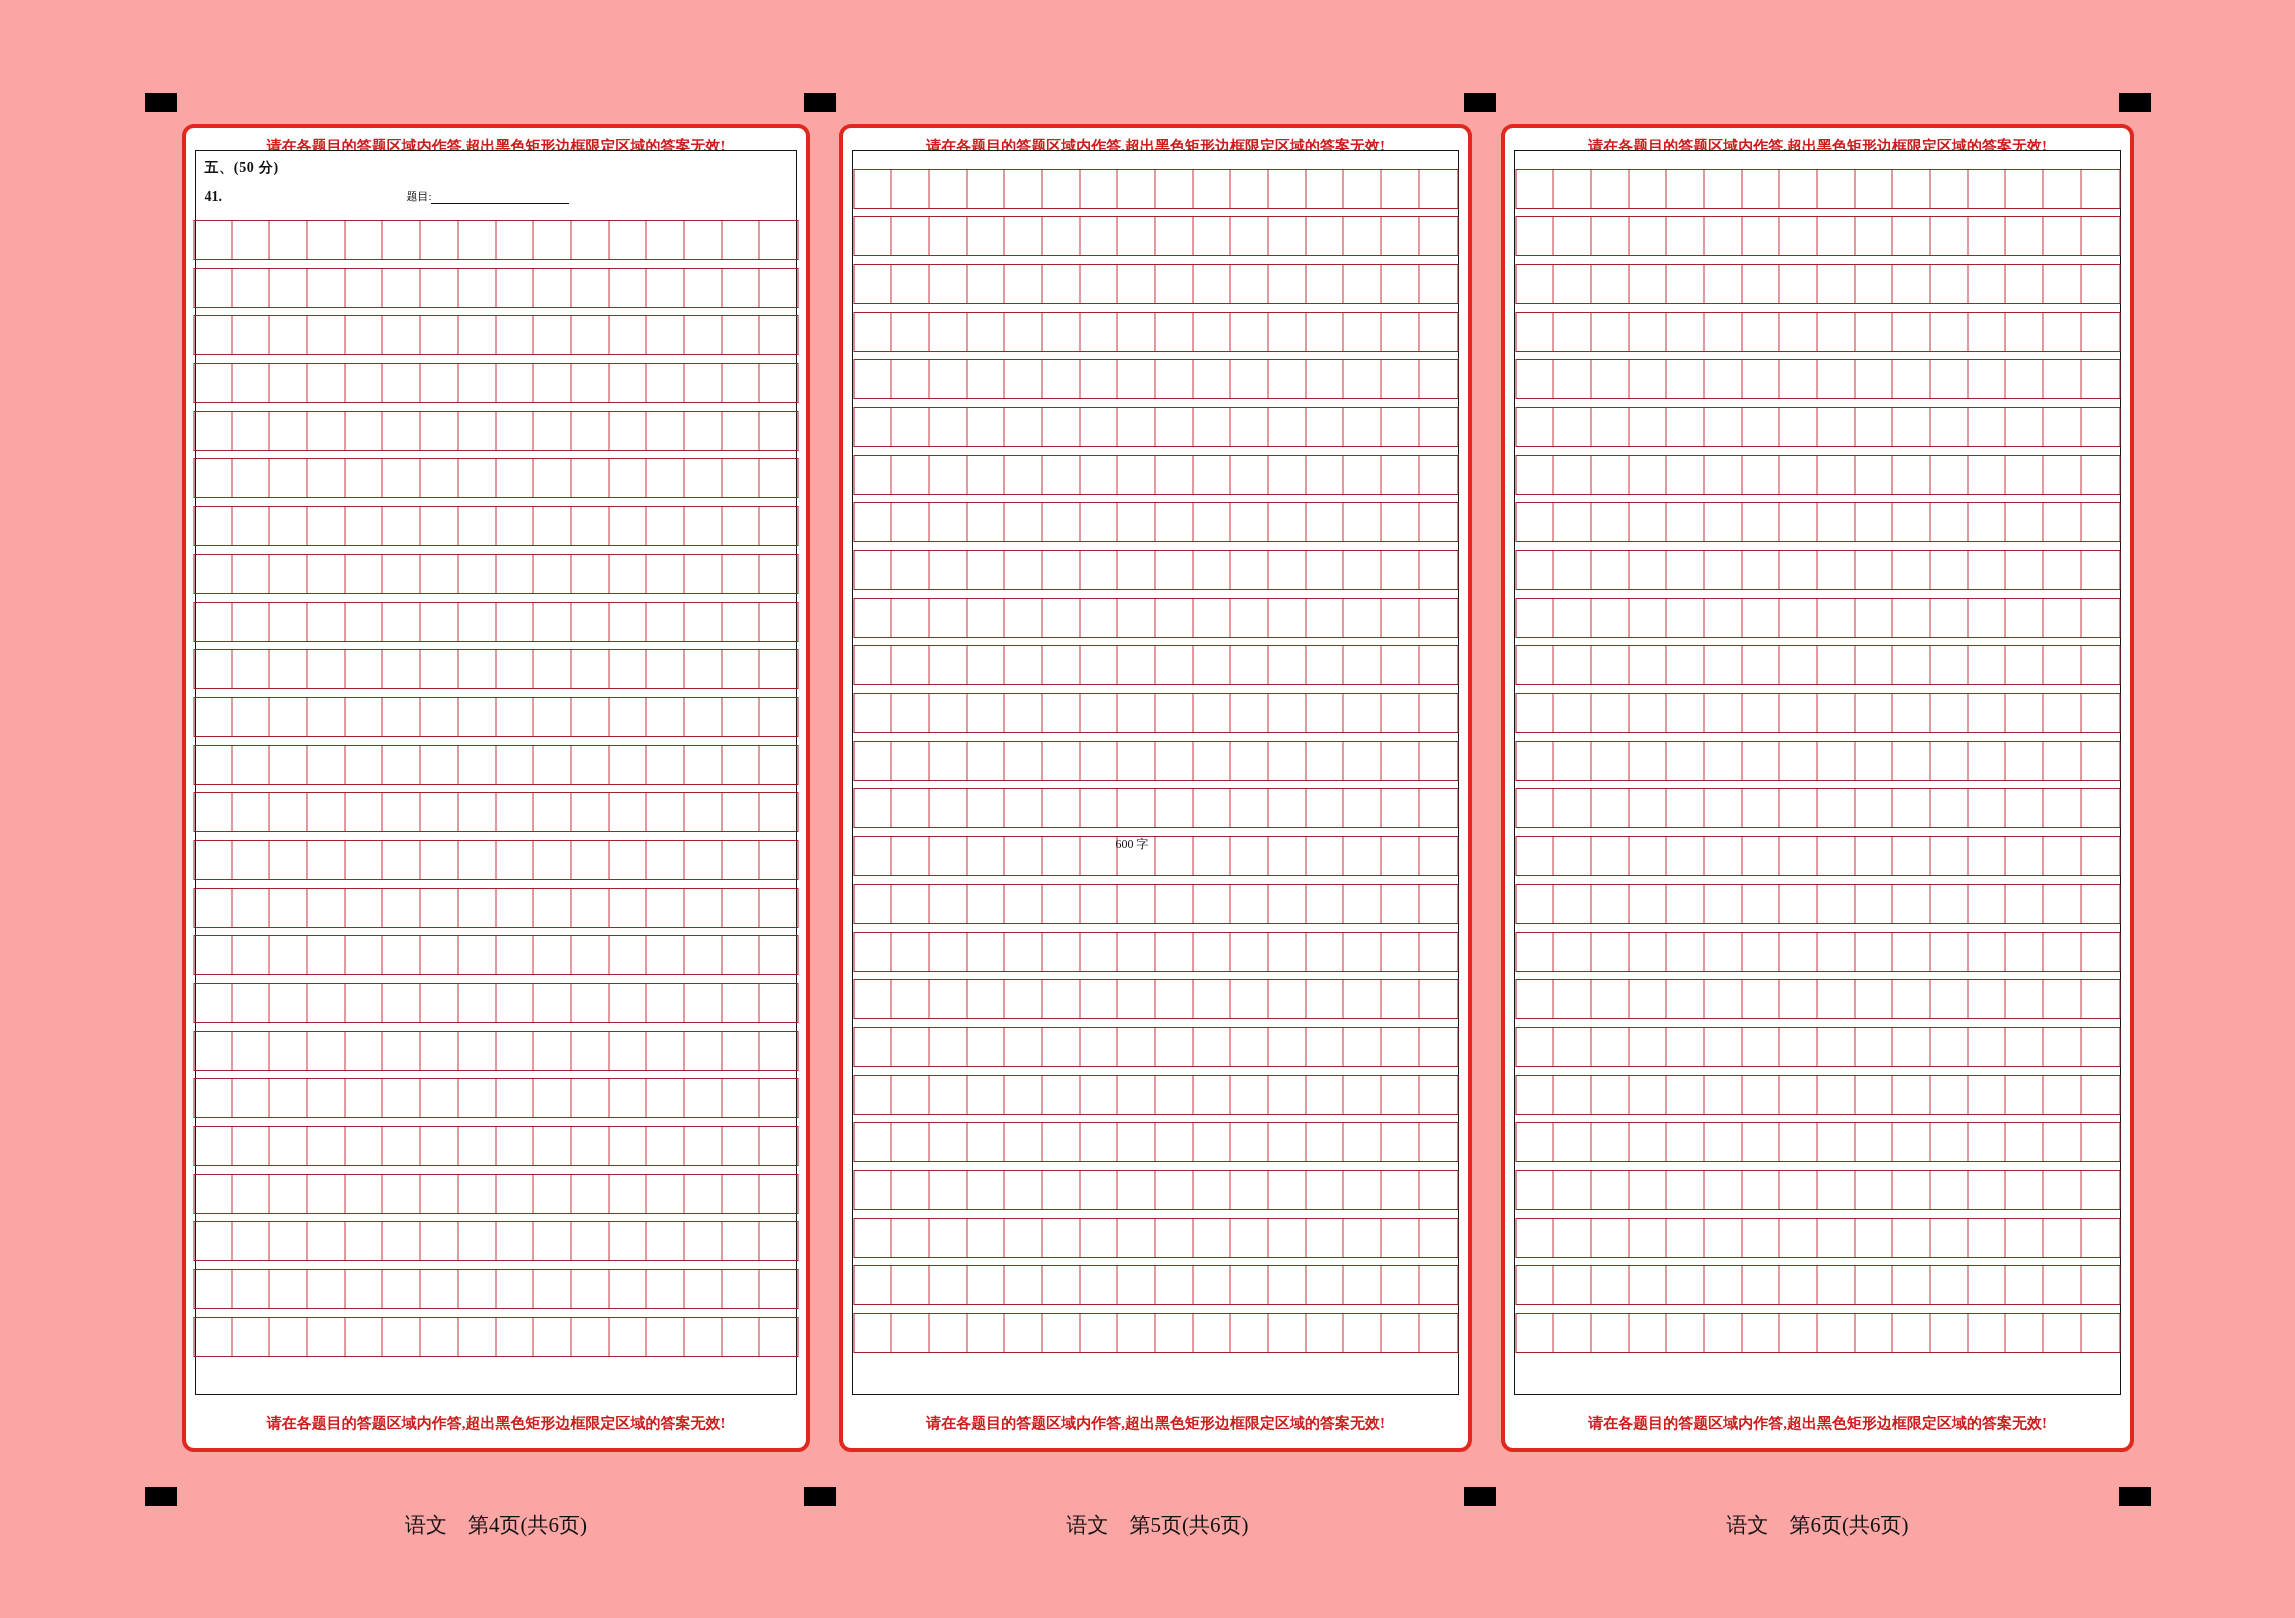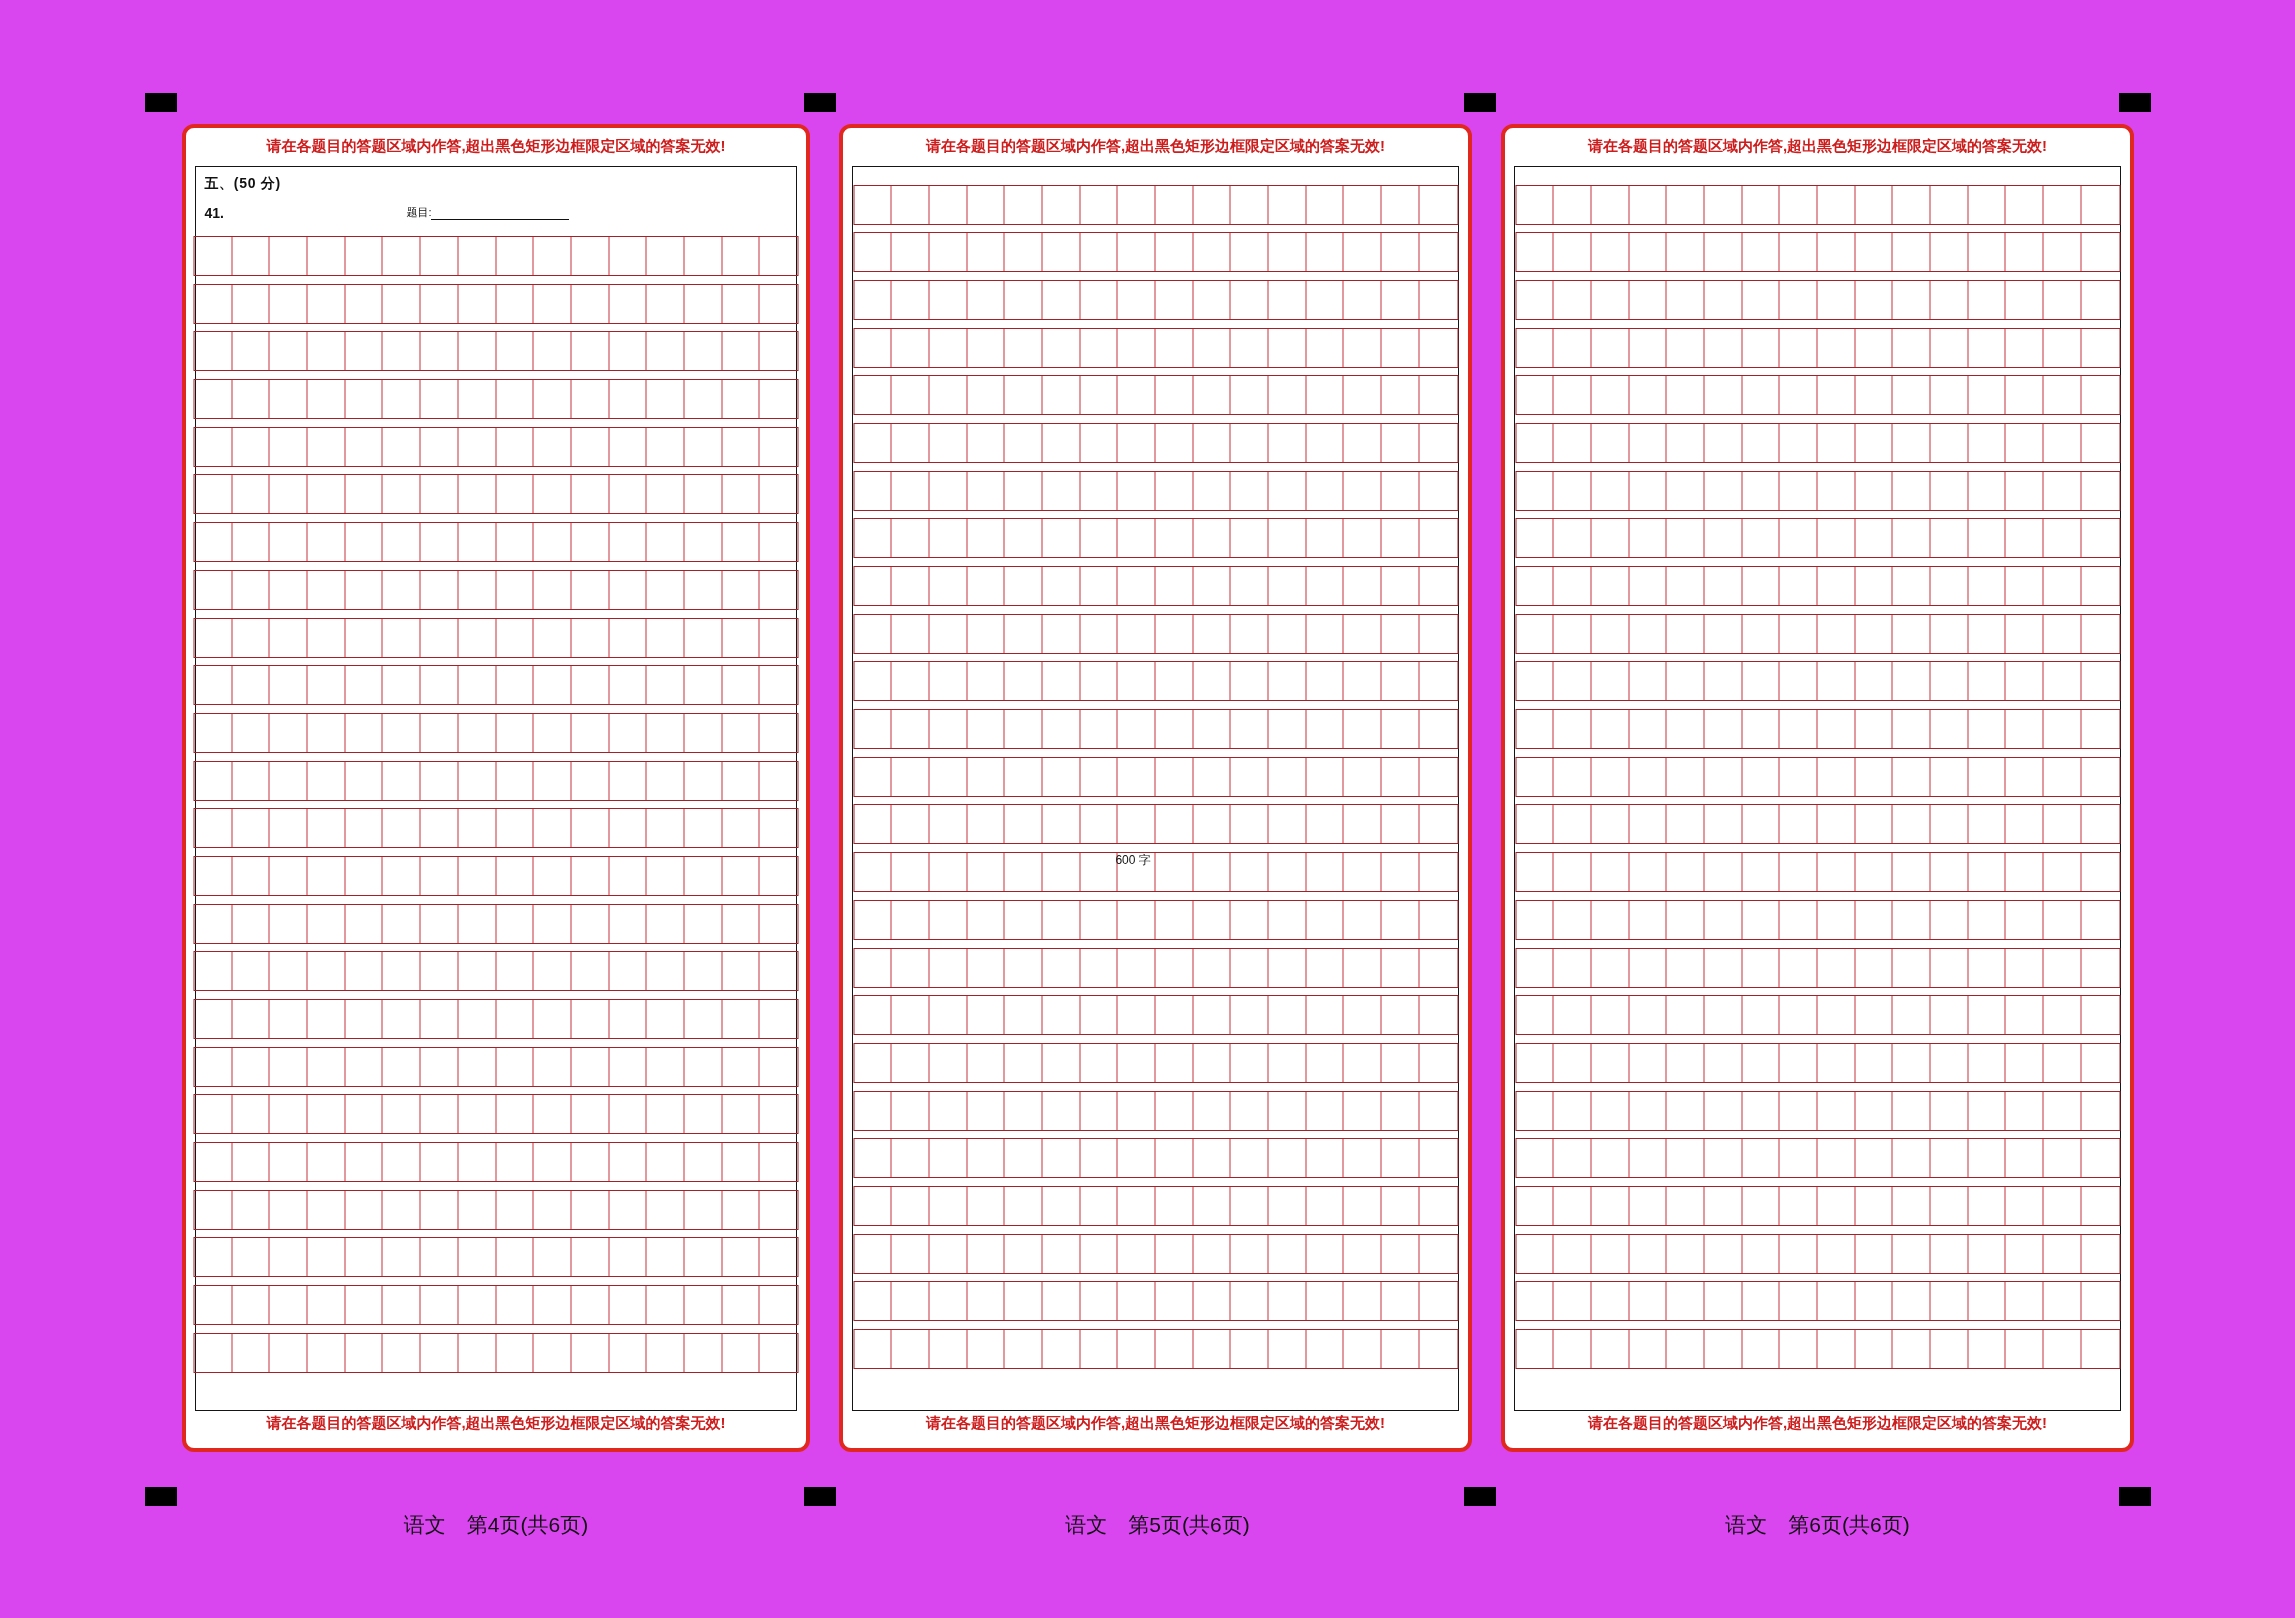--- a/index.html
+++ b/index.html
@@ -7,22 +7,22 @@
     --warning-text:#cd1d1d;
     --grid-border:#a32128;
     --grid-line:#c5343c;
     --frame-black:#151515;
     --ink:#111111;
   }
   html,body{margin:0;padding:0;background:#ffffff;}
   .page{
     position:relative;
     width:2295px;height:1619px;
-    background:#d946ef;
-    font-family:Liberation Sans, sans-serif;
+    background:#fca5a5;
+    font-family:Liberation Serif, serif;
     color:var(--ink);
     overflow:hidden;
   }
   .reg-mark{
     position:absolute;
     width:32px;height:19px;
     background:#000000;
   }
   .panel{
     position:absolute;
@@ -39,21 +39,21 @@
     position:absolute;left:0;right:0;
     text-align:center;
     font-size:15px;font-weight:bold;
     color:var(--warning-text);
     white-space:nowrap;
   }
   .warning-top{top:9.4px;}
   .warning-bottom{top:1286px;}
   .answer-area{
     position:absolute;
-    left:9.4px;right:9.4px;top:38px;
+    left:9.4px;right:9.4px;top:22px;
     height:1243px;
     border:1.3px solid var(--frame-black);
     box-sizing:content-box;
     background:#ffffff;
   }
   .grid{
     position:absolute;
     left:50%;transform:translateX(-50%);
   }
   .grid-p1{top:69px;}

